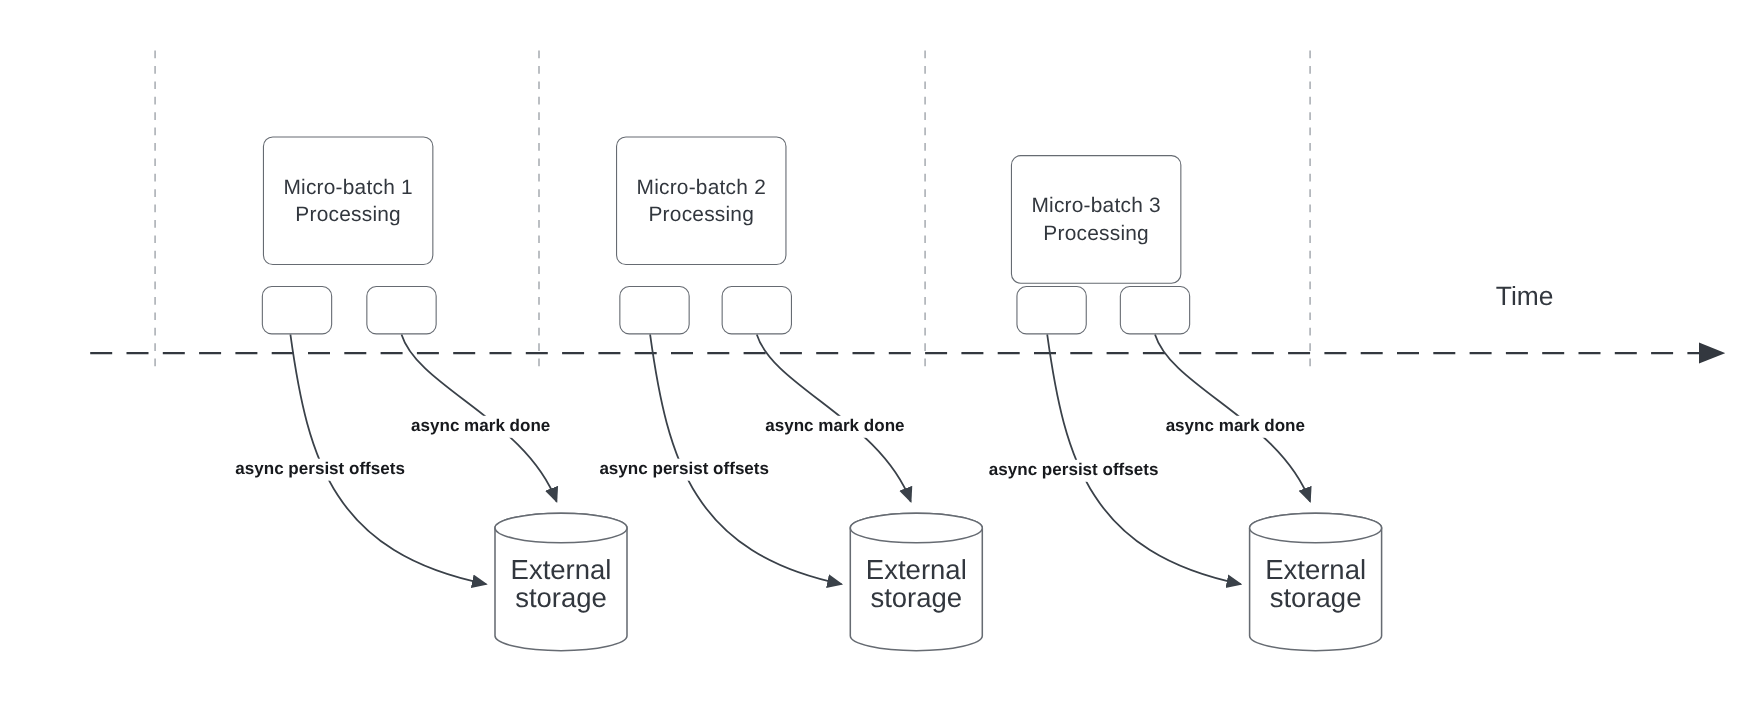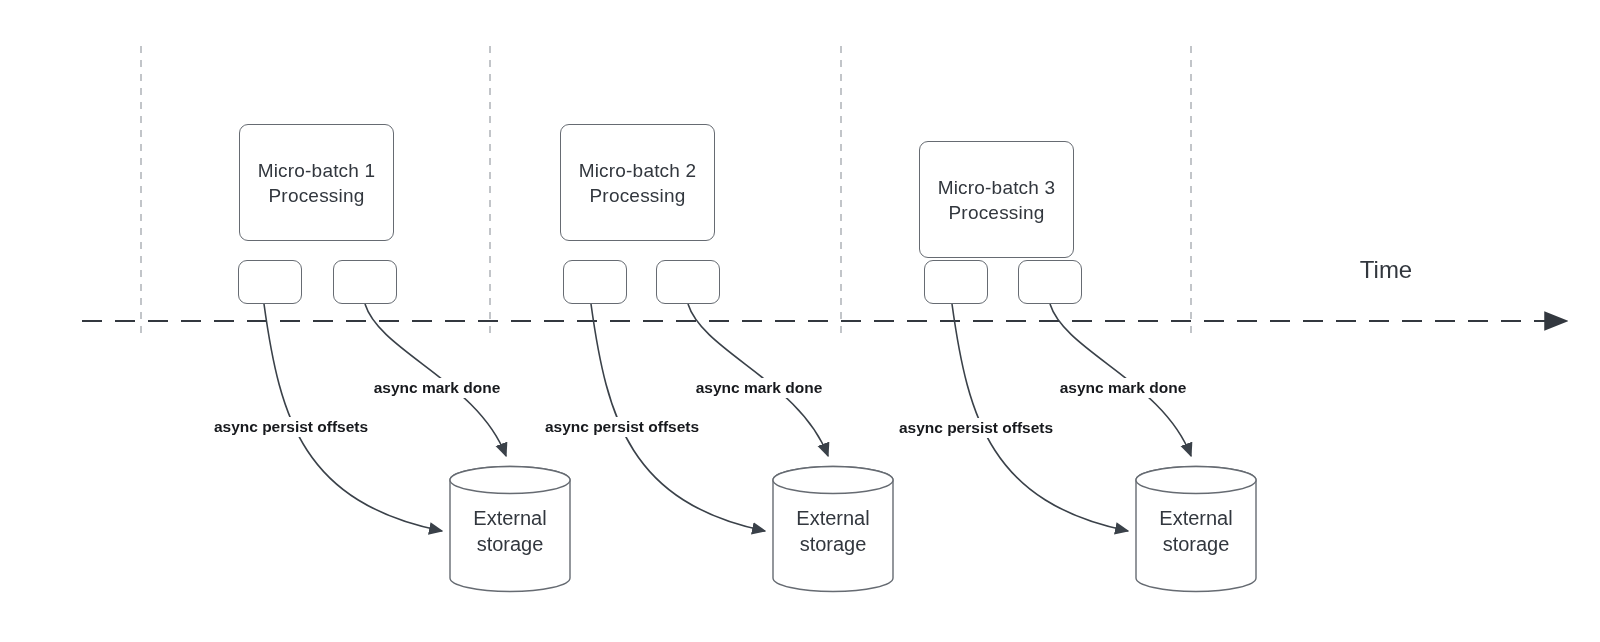--- a/index.html
+++ b/index.html
@@ -78,21 +78,21 @@
     font-size:15.5px;
     white-space:nowrap;
     padding:1px 4px;
   }
   .storage-text{
     position:absolute;
     transform:translateX(-50%);
     width:112px;
     text-align:center;
     color:var(--shape_text);
-    font-size:20px;line-height:26px;
+    font-size:25px;line-height:26px;
   }
   .time-label{
     position:absolute;
     transform:translate(-50%,-50%);
     color:var(--shape_text);
     font-size:24px;
     white-space:nowrap;
   }
 </style>
 </head>

